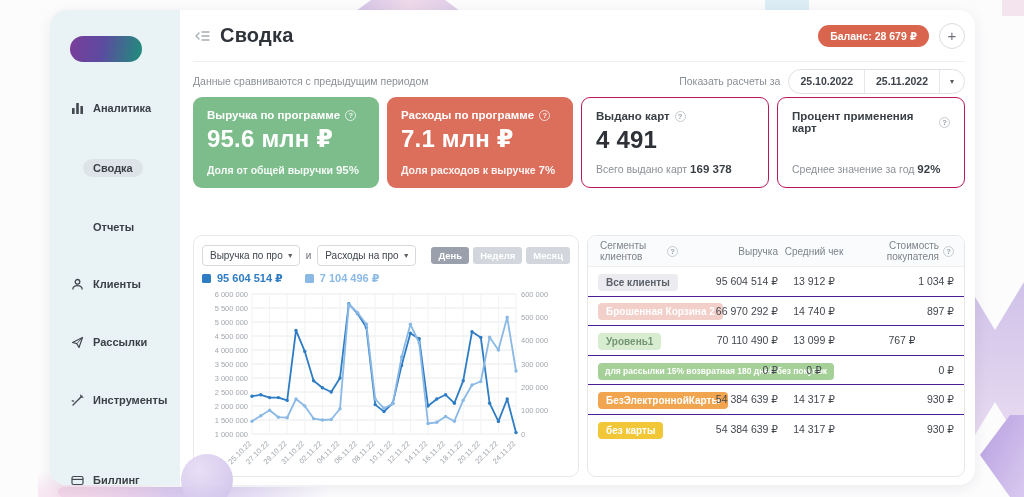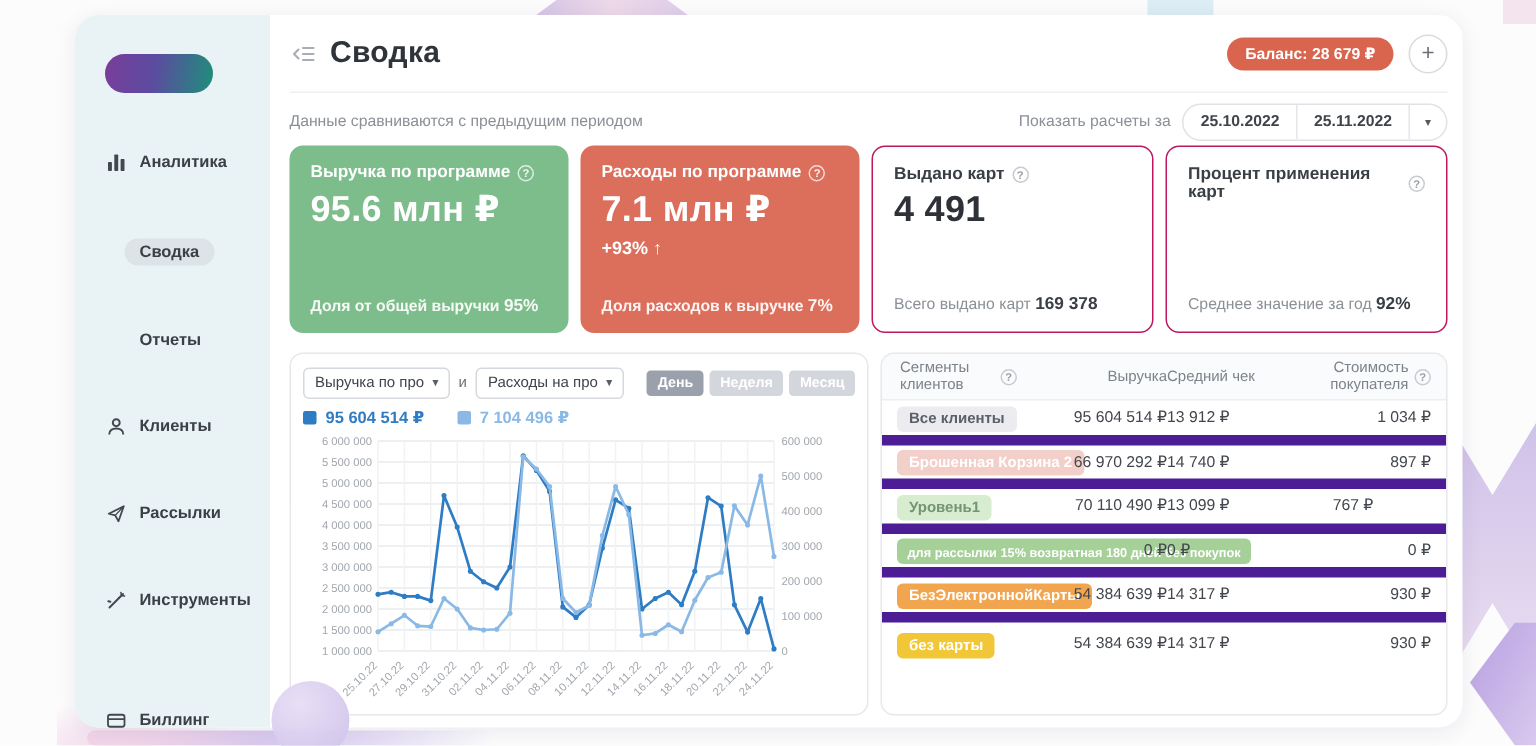--- a/index.html
+++ b/index.html
@@ -51,21 +51,21 @@
     color:#6b7077; font-size:15px; line-height:1; display:flex; align-items:center; justify-content:center; margin-left:10px; cursor:pointer; }
   #subrow { height:30px; display:flex; align-items:center; margin-top:4px; }
   #compare-note { font-size:10.5px; color:#8b9097; }
   #period-controls { margin-left:auto; display:flex; align-items:center; }
   #period-label { font-size:10.5px; color:#8a9097; margin-right:8px; }
   #date-pill { display:flex; align-items:center; border:1px solid #dfe2e6; border-radius:13px; height:25px; background:#fff; overflow:hidden; }
   .date-seg { font-size:10.5px; font-weight:700; color:#3f444c; padding:0 11px; cursor:pointer; }
   .date-div { width:1px; height:100%; background:#e4e6e9; }
   #date-caret { width:24px; height:100%; display:flex; align-items:center; justify-content:center; font-size:8px; color:#555a61; cursor:pointer; }
   
-  #kpi-row { position:absolute; left:13px; right:10px; top:87px; height:125px; display:flex; gap:8px; }
+  #kpi-row { position:absolute; left:13px; right:10px; top:87px; height:91px; display:flex; gap:8px; }
   .kpi { flex:1; border-radius:9px; padding:12px 14px; display:flex; flex-direction:column; }
   .kpi.green { background:#7dbd8c; color:#fff; }
   .kpi.red { background:#dc6e5c; color:#fff; }
   .kpi.plain { background:#fff; border:1px solid #be185d; }
   .kpi-title { font-size:11.5px; font-weight:700; display:flex; align-items:center; gap:5px; }
   .kpi.plain .kpi-title { color:#3a3f46; }
   .kpi-value { font-size:24px; font-weight:700; margin-top:4px; letter-spacing:.2px; }
   .kpi.plain .kpi-value { color:#2e3238; }
   .kpi-delta { font-size:12px; font-weight:700; margin-top:4px; }
   .kpi-footer { margin-top:auto; font-size:10.5px; }
@@ -94,23 +94,23 @@
   .leg { display:flex; align-items:center; gap:6px; font-size:11px; font-weight:700; }
   .leg .sw { width:9px; height:9px; border-radius:1.5px; }
   #chart-box { margin-top:0; }
   .ax { font-size:7.5px; fill:#a2a7ae; }
   
   #table-panel { flex:1; border:1px solid #e7e8ea; border-radius:9px; background:#fff; overflow:hidden; }
   #table-header { display:flex; align-items:center; height:31px; background:#fafbfc; border-bottom:1px solid #eeeff1;
     font-size:10px; color:#7d838b; padding:0 10px 0 12px; }
   #table-header .th-seg { flex:1; display:flex; align-items:center; gap:5px; min-width:0; }
   .col-rev { width:100px; text-align:right; flex:0 0 100px; }
-  .col-chk { width:72px; text-align:left; flex:0 0 72px; }
+  .col-chk { width:72px; text-align:center; flex:0 0 72px; }
   .col-cost { width:104px; text-align:right; flex:0 0 104px; display:inline-flex; justify-content:flex-end; align-items:center; gap:4px; }
-  .t-row { display:flex; align-items:center; height:29.5px; border-bottom:7px solid #4c1d95; padding:0 10px 0 10px; position:relative; }
+  .t-row { display:flex; align-items:center; height:29.5px; border-bottom:1px solid #4c1d95; padding:0 10px 0 10px; position:relative; }
   .t-row:last-child { border-bottom:none; }
   .t-seg { flex:1; min-width:0; overflow:visible; }
   .badge { display:inline-block; white-space:nowrap; font-size:10px; font-weight:700; border-radius:4px; padding:3px 8px; }
   .badge.long { font-size:8.5px; padding:3.5px 7px; }
   .t-num { font-size:10.5px; color:#42474e; }
   
   .ic svg, #collapse-btn svg { display:block; }
 </style>
 </head>
 <body>
@@ -260,21 +260,20 @@
           </div>
         <div class="kpi-value">95.6 млн ₽</div>
         <div class="kpi-footer"><span>Доля от общей выручки</span> <b>95%</b></div>
       </div>
       <div class="kpi red" id="kpi-1" style="background: rgb(220, 110, 92);">
         <div class="kpi-title">
             <span>Расходы по программе</span>
             <span class="info-i">?</span>
           </div>
         <div class="kpi-value">7.1 млн ₽</div>
-        <div class="kpi-delta">+93% ↑</div>
         <div class="kpi-footer"><span>Доля расходов к выручке</span> <b>7%</b></div>
       </div>
       <div class="kpi plain" id="kpi-2">
         <div class="kpi-title">
             <span>Выдано карт</span>
             <span class="info-i info-gray">?</span>
           </div>
         <div class="kpi-value">4 491</div>
         <div class="kpi-footer"><span>Всего выдано карт</span> <b>169 378</b></div>
       </div>

